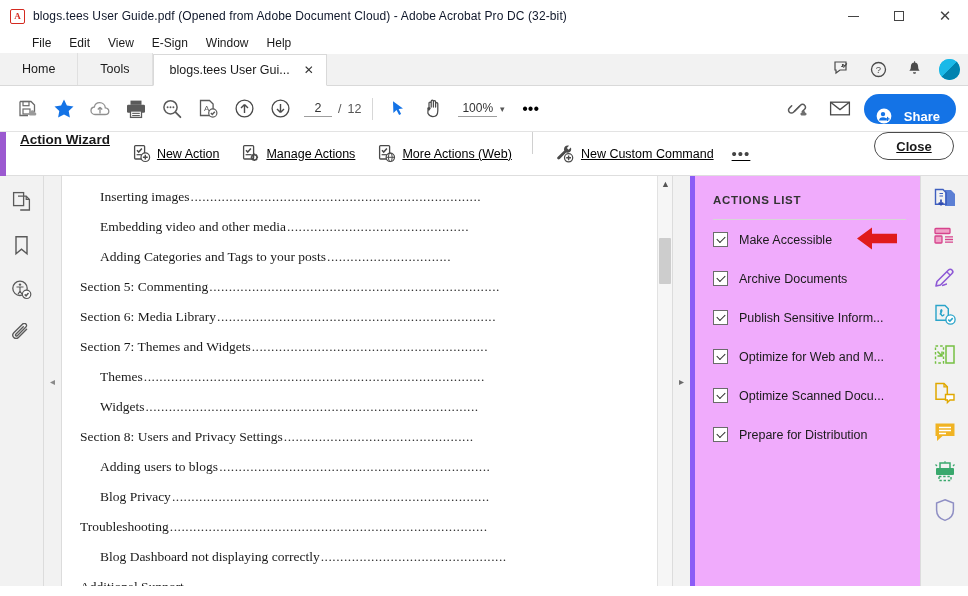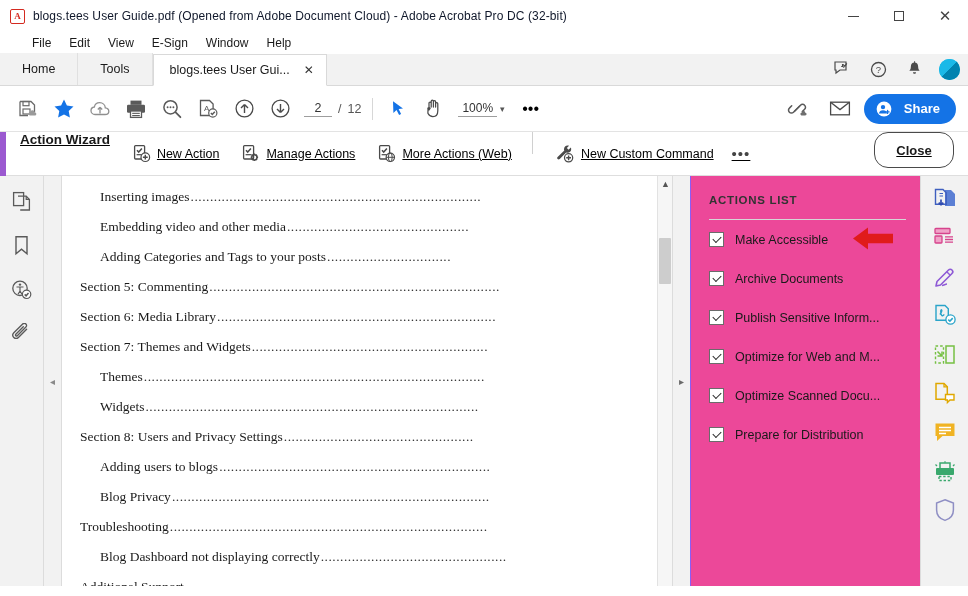--- a/index.html
+++ b/index.html
@@ -90,21 +90,21 @@
   }
   .page-total { font-size:12.5px; color:#555; }
   .zoombox { display:flex;align-items:center;gap:3px; margin-left:6px; }
   .zoom-val {
     font-size:12px;color:#333;border-bottom:1px solid #9e9e9e;
     padding:0 4px 1px 4px; min-width:38px; text-align:center;
   }
   .toolbar-right { margin-left:auto; display:flex;align-items:center;gap:6px; padding-right:12px;}
   .share-btn {
     height:30px; background:#1473e6; color:#fff; border-radius:15px;
-    display:flex;align-items:center; gap:12px; padding:0 16px 0 12px;
+    display:flex;align-items:flex-end; gap:12px; padding:0 16px 0 12px;
     font-size:13px; font-weight:bold; border:none;
     font-family:"Liberation Sans",sans-serif;
   }
 
   
   .awbar {
     height:44px; display:flex; 
     background:#ffffff; border-bottom:1px solid #dedede;
     position:relative;
     text-decoration:underline;
@@ -112,21 +112,21 @@
   .aw-accent { width:6px; height:44px; background:#9b59d0; }
   .aw-title { font-size:13.5px;font-weight:bold;color:#1a1a1a; margin-left:14px; }
   .aw-cmd {
     display:flex;align-items:center;gap:6px;
     font-size:12.5px;color:#000000; margin-left:22px;
   }
   .aw-sep { width:1px;height:22px;background:#d0d0d0;margin:0 0 0 20px; }
   .aw-more { margin-left:18px; display:flex;align-items:center;color:#444; font-size:15px;letter-spacing:1px;}
   .close-btn {
     margin-left:auto; margin-right:14px;
-    height:36px; min-width:80px; border:1px solid #4a4a4a; border-radius:14px;
+    height:28px; min-width:80px; border:1px solid #4a4a4a; border-radius:14px;
     background:#fff; font-size:13px;font-weight:bold;color:#1a1a1a;
     display:flex;align-items:center;justify-content:center;
     font-family:"Liberation Sans",sans-serif;
   }
 
   
   .body-row { display:flex; height:410px; }
 
   .leftrail {
     width:44px; background:#f2f2f2; border-right:1px solid #dcdcdc;
@@ -168,21 +168,21 @@
   .vs-arrow {
     height:15px;width:15px;display:flex;align-items:center;justify-content:center;
     font-size:9px;color:#555;
   }
   .vs-thumb {
     position:absolute; left:1px; width:12px; height:46px; top:62px;
     background:#cdcdcd; border-radius:1px;
   }
 
   .actions-panel {
-    width:230px; background:#ec4899; border-left:1px solid #8b5cf6;
+    width:230px; background:#f0abfc; border-left:5px solid #8b5cf6;
     padding:18px 0 0 18px;
   }
   .actions-title {
     font-size:11.5px; font-weight:bold; color:#333; letter-spacing:0.06em;
   }
   .actions-rule { height:1px;background:#d6d6d6; margin:13px 14px 0 0; }
   .action-item {
     display:flex; align-items:center; gap:11px; height:39px;
     font-size:12.5px; color:#1a1a1a; position:relative;
   }

